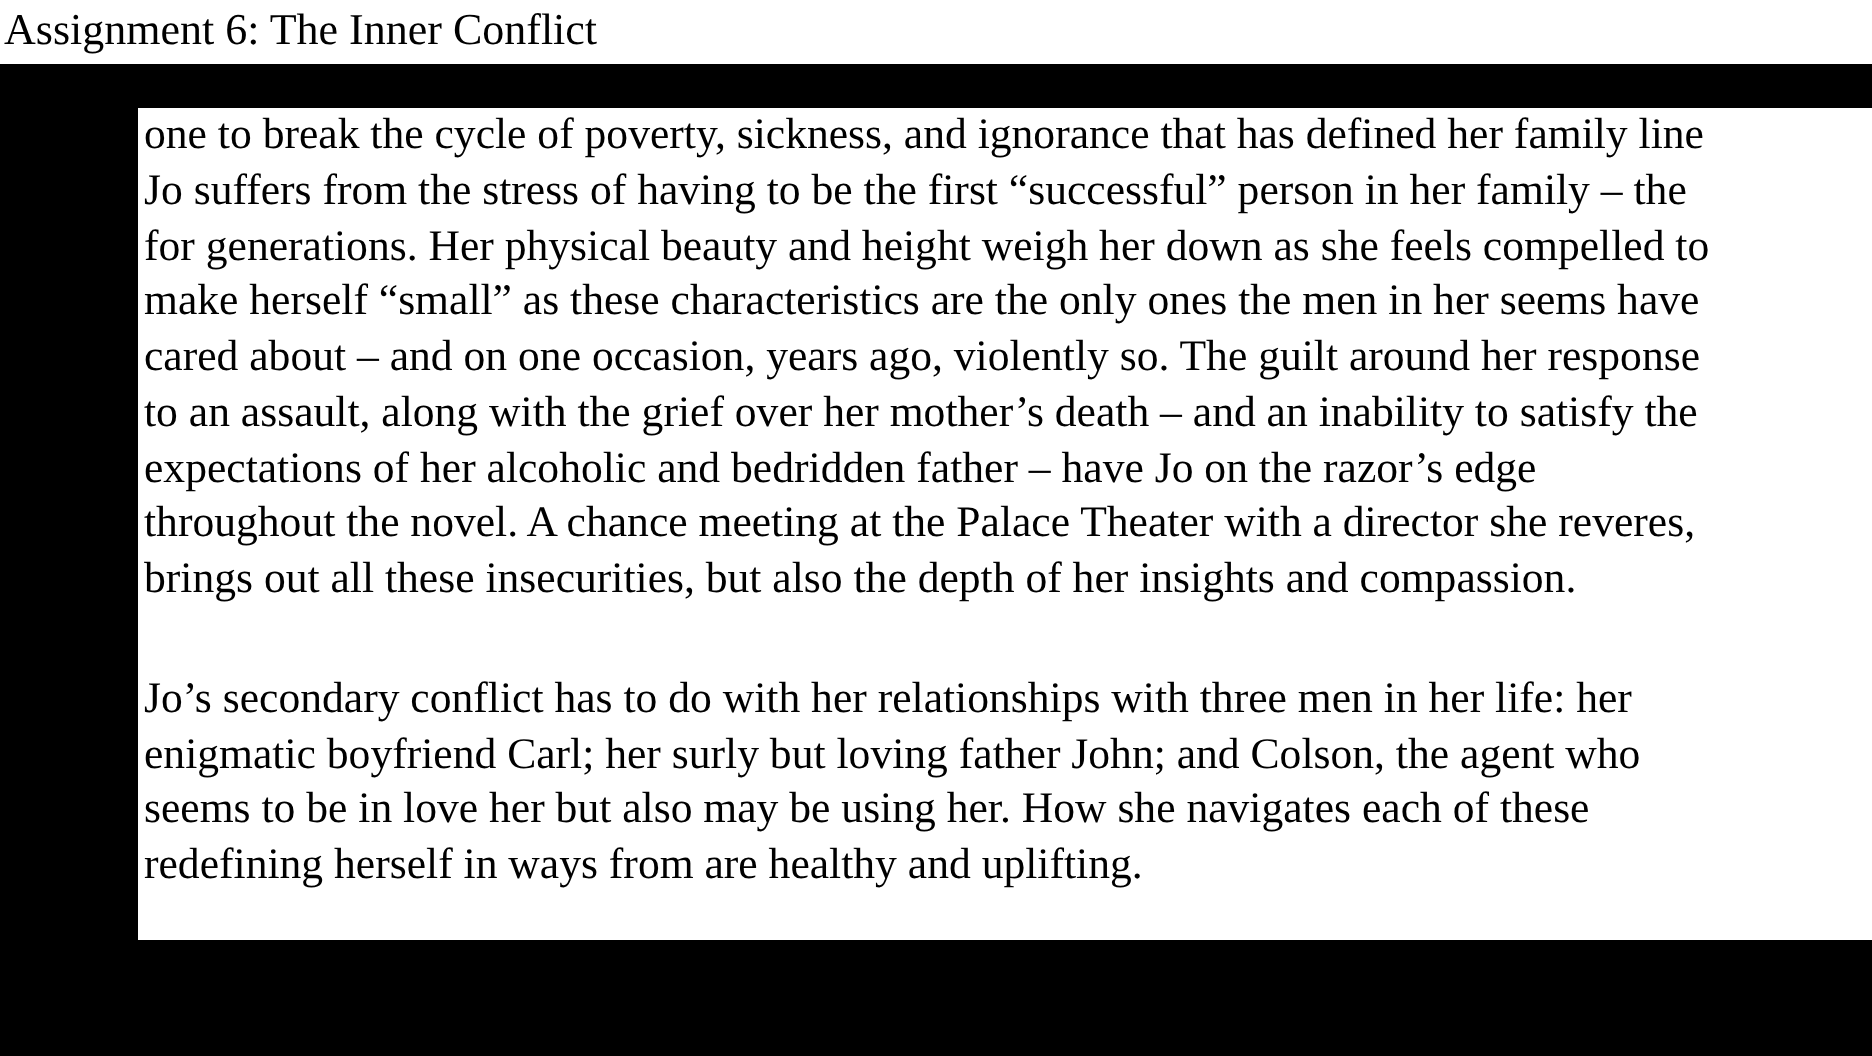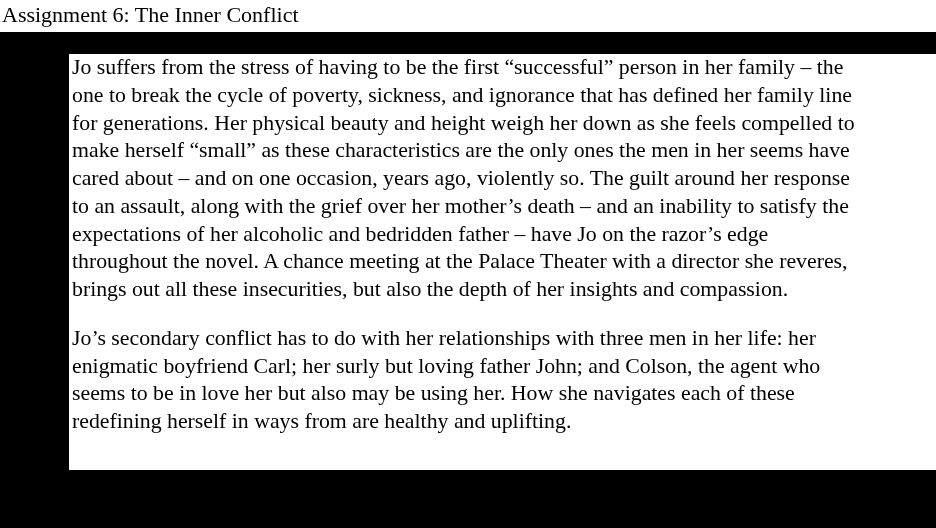--- a/index.html
+++ b/index.html
@@ -51,43 +51,43 @@
     top: 22px;
     width: 867px;
     height: 416px;
     background: var(--page-bg, #ffffff);
     overflow: hidden;
   }
   .paragraph {
     margin: 0;
   }
   .paragraph + .paragraph {
-    margin-top: 21px; 
+    margin-top: 32px; 
   }
   .text-line {
     white-space: nowrap;
     font-size: 21.8px;
     line-height: 27.75px;
     padding-left: 3px;
   }
 </style>
 </head>
 <body>
 
 <div class="canvas">
 
   <div class="title-strip">
     <div class="doc-title">Assignment 6: The Inner Conflict</div>
   </div>
 
   <div class="mask">
     <div class="text-box">
       <div class="paragraph">
+          <div class="text-line">one to break the cycle of poverty, sickness, and ignorance that has defined her family line</div>
           <div class="text-line">Jo suffers from the stress of having to be the first “successful” person in her family – the</div>
-          <div class="text-line">one to break the cycle of poverty, sickness, and ignorance that has defined her family line</div>
           <div class="text-line">for generations. Her physical beauty and height weigh her down as she feels compelled to</div>
           <div class="text-line">make herself “small” as these characteristics are the only ones the men in her seems have</div>
           <div class="text-line">cared about – and on one occasion, years ago, violently so. The guilt around her response</div>
           <div class="text-line">to an assault, along with the grief over her mother’s death – and an inability to satisfy the</div>
           <div class="text-line">expectations of her alcoholic and bedridden father – have Jo on the razor’s edge</div>
           <div class="text-line">throughout the novel. A chance meeting at the Palace Theater with a director she reveres,</div>
           <div class="text-line">brings out all these insecurities, but also the depth of her insights and compassion.</div>
         </div>
       <div class="paragraph">
           <div class="text-line">Jo’s secondary conflict has to do with her relationships with three men in her life: her</div>

